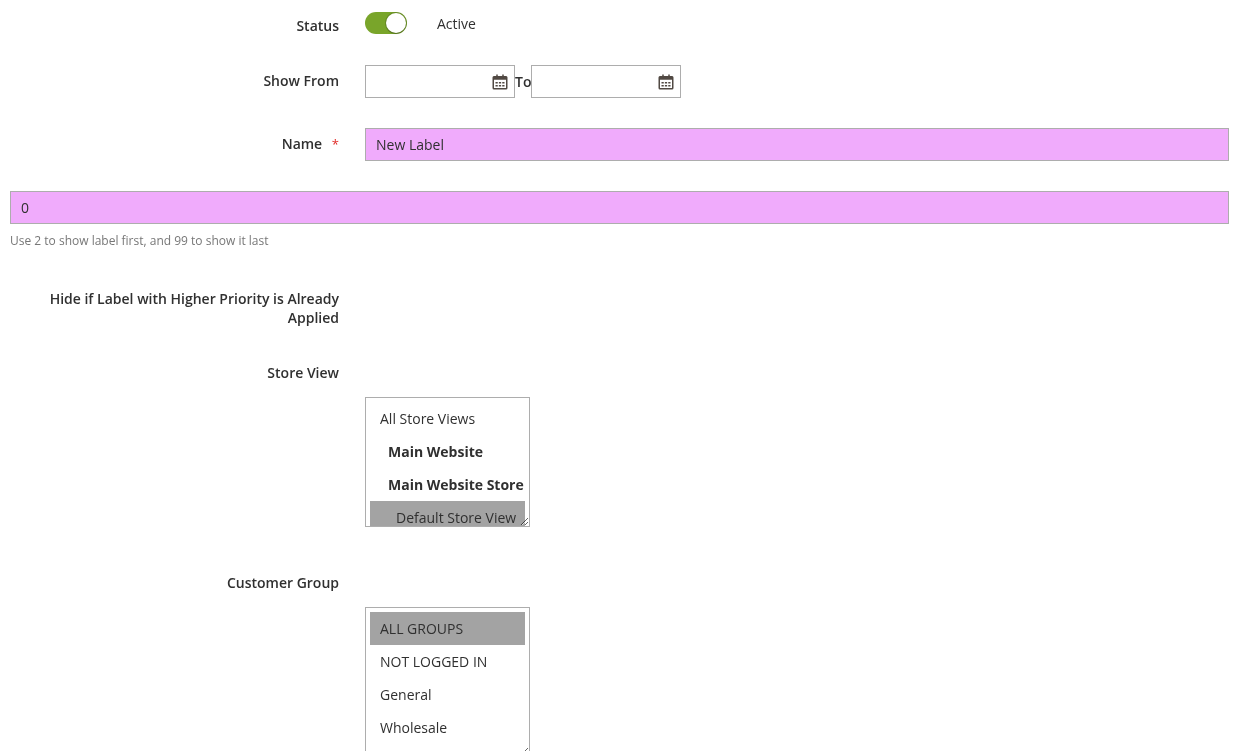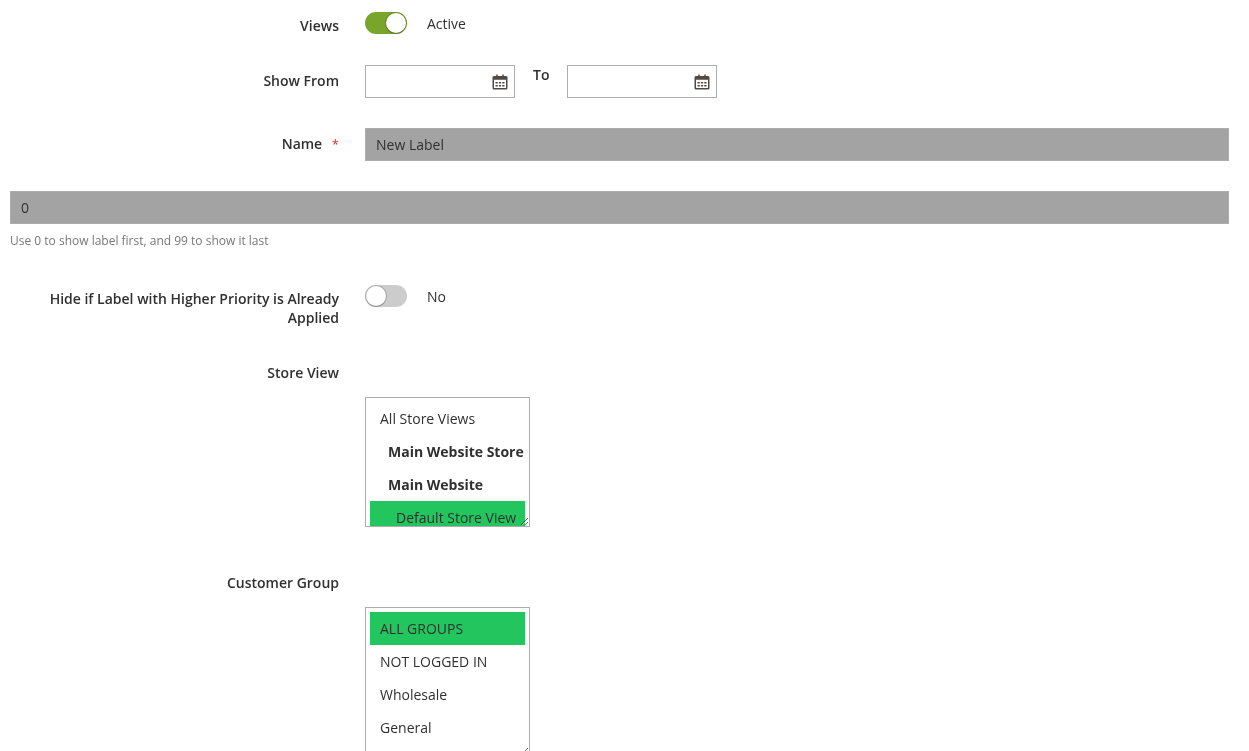--- a/index.html
+++ b/index.html
@@ -44,21 +44,21 @@
   .note {
     font-size: 12px;
     color: #777;
     margin-top: 8px;
   }
 
   
   .toggle-wrap {
     display: flex;
     align-items: center;
-    gap: 20px;
+    gap: 30px;
     padding-top: 2px;
   }
   .toggle {
     position: relative;
     width: 42px;
     height: 22px;
     border-radius: 11px;
     background: #ccc;
     cursor: pointer;
     transition: background .15s;
@@ -79,31 +79,31 @@
   .toggle-label {
     font-size: 14px;
     color: #303030;
   }
 
   
   .text-input {
     width: 100%;
     height: 33px;
     border: 1px solid #adadad;
-    background: #a3a3a3;
+    background: #f0abfc;
     padding: 0 10px;
     font-size: 14px;
     color: #303030;
     font-family: inherit;
   }
 
   
   .date-row {
     display: flex;
-    gap: 18px;
+    align-items: center;
   }
   .date-box {
     display: flex;
     align-items: center;
     width: 150px;
     height: 33px;
     border: 1px solid #adadad;
     background: #fff;
   }
   .date-box input {
@@ -146,30 +146,30 @@
     padding: 7px 10px;
     font-size: 14px;
     color: #303030;
     white-space: nowrap;
     cursor: pointer;
     user-select: none;
   }
   .ms-opt.bold { font-weight: 700; }
   .ms-opt.indent1 { padding-left: 18px; }
   .ms-opt.indent2 { padding-left: 26px; }
-  .ms-opt.selected { background: #22c55e; }
+  .ms-opt.selected { background: #a3a3a3; }
 
 </style>
 </head>
 <body>
 
 <div class="form">
 
   <div class="row">
-    <div class="label-col">Views</div>
+    <div class="label-col">Status</div>
     <div class="control-col">
       <div class="toggle-wrap">
         <div class="toggle on">
             <div class="knob"></div>
           </div>
         <span class="toggle-label">Active</span>
       </div>
     </div>
   </div>
 
@@ -222,55 +222,47 @@
       <span class="req">*</span>
     </div>
     <div class="control-col">
       <input class="text-input" type="text" value="New Label" style="">
     </div>
   </div>
 
   <div class="row" style="margin-bottom:34px;">
     <div class="control-col">
       <input class="text-input" type="text" value="0" style="">
-      <div class="note">Use 0 to show label first, and 99 to show it last</div>
+      <div class="note">Use 2 to show label first, and 99 to show it last</div>
     </div>
   </div>
 
   <div class="row">
     <div class="label-col">Hide if Label with Higher Priority is Already Applied</div>
-    <div class="control-col">
-      <div class="toggle-wrap">
-        <div class="toggle">
-            <div class="knob"></div>
-          </div>
-        <span class="toggle-label">No</span>
-      </div>
-    </div>
   </div>
 
 
   <div class="row" style="margin-bottom:40px;">
     <div class="label-col">Store View</div>
     <div class="control-col">
       <div class="multiselect store" id="ms-store">
           <div class="ms-opt">All Store Views</div>
+          <div class="ms-opt bold indent1">Main Website</div>
           <div class="ms-opt bold indent1">Main Website Store</div>
-          <div class="ms-opt bold indent1">Main Website</div>
           <div class="ms-opt indent2 selected">Default Store View</div>
         </div>
     </div>
   </div>
 
   <div class="row" style="margin-bottom:10px;">
     <div class="label-col">Customer Group</div>
     <div class="control-col">
       <div class="multiselect cust" id="ms-cust">
           <div class="ms-opt selected">ALL GROUPS</div>
           <div class="ms-opt">NOT LOGGED IN</div>
+          <div class="ms-opt">General</div>
           <div class="ms-opt">Wholesale</div>
-          <div class="ms-opt">General</div>
           <div class="ms-opt">Retailer</div>
         </div>
     </div>
   </div>
 
 </div>
 
 </body></html>

